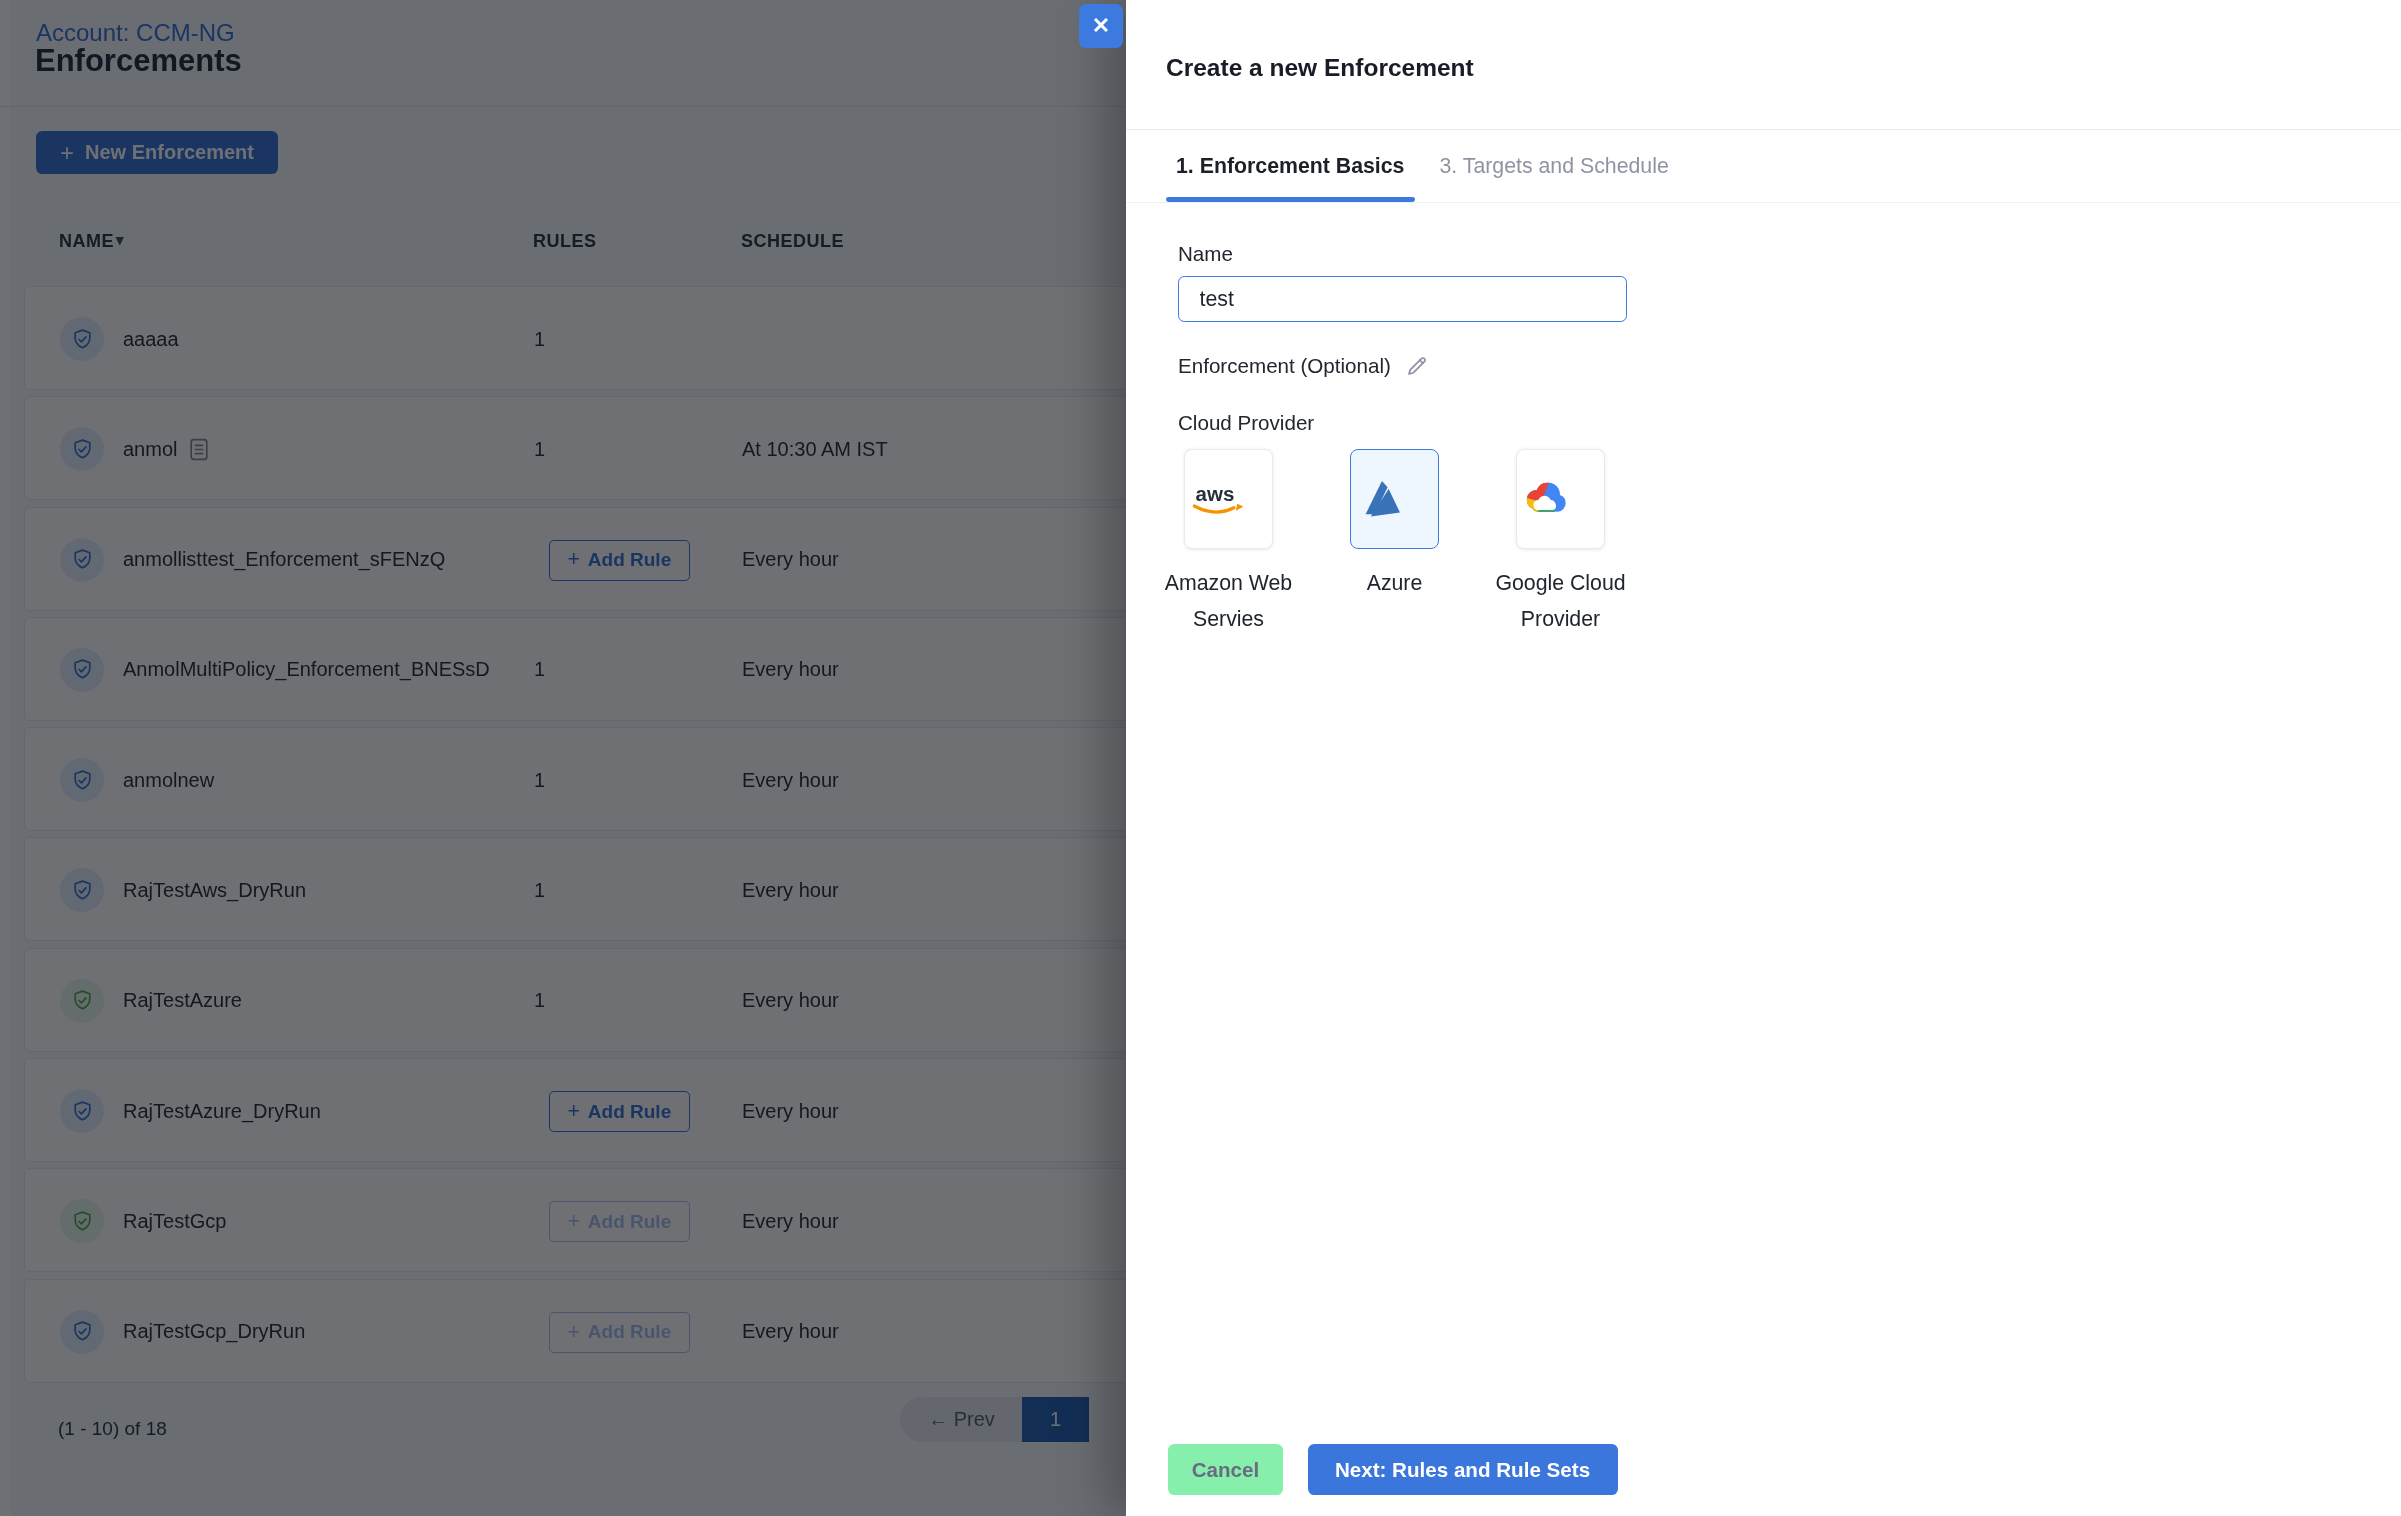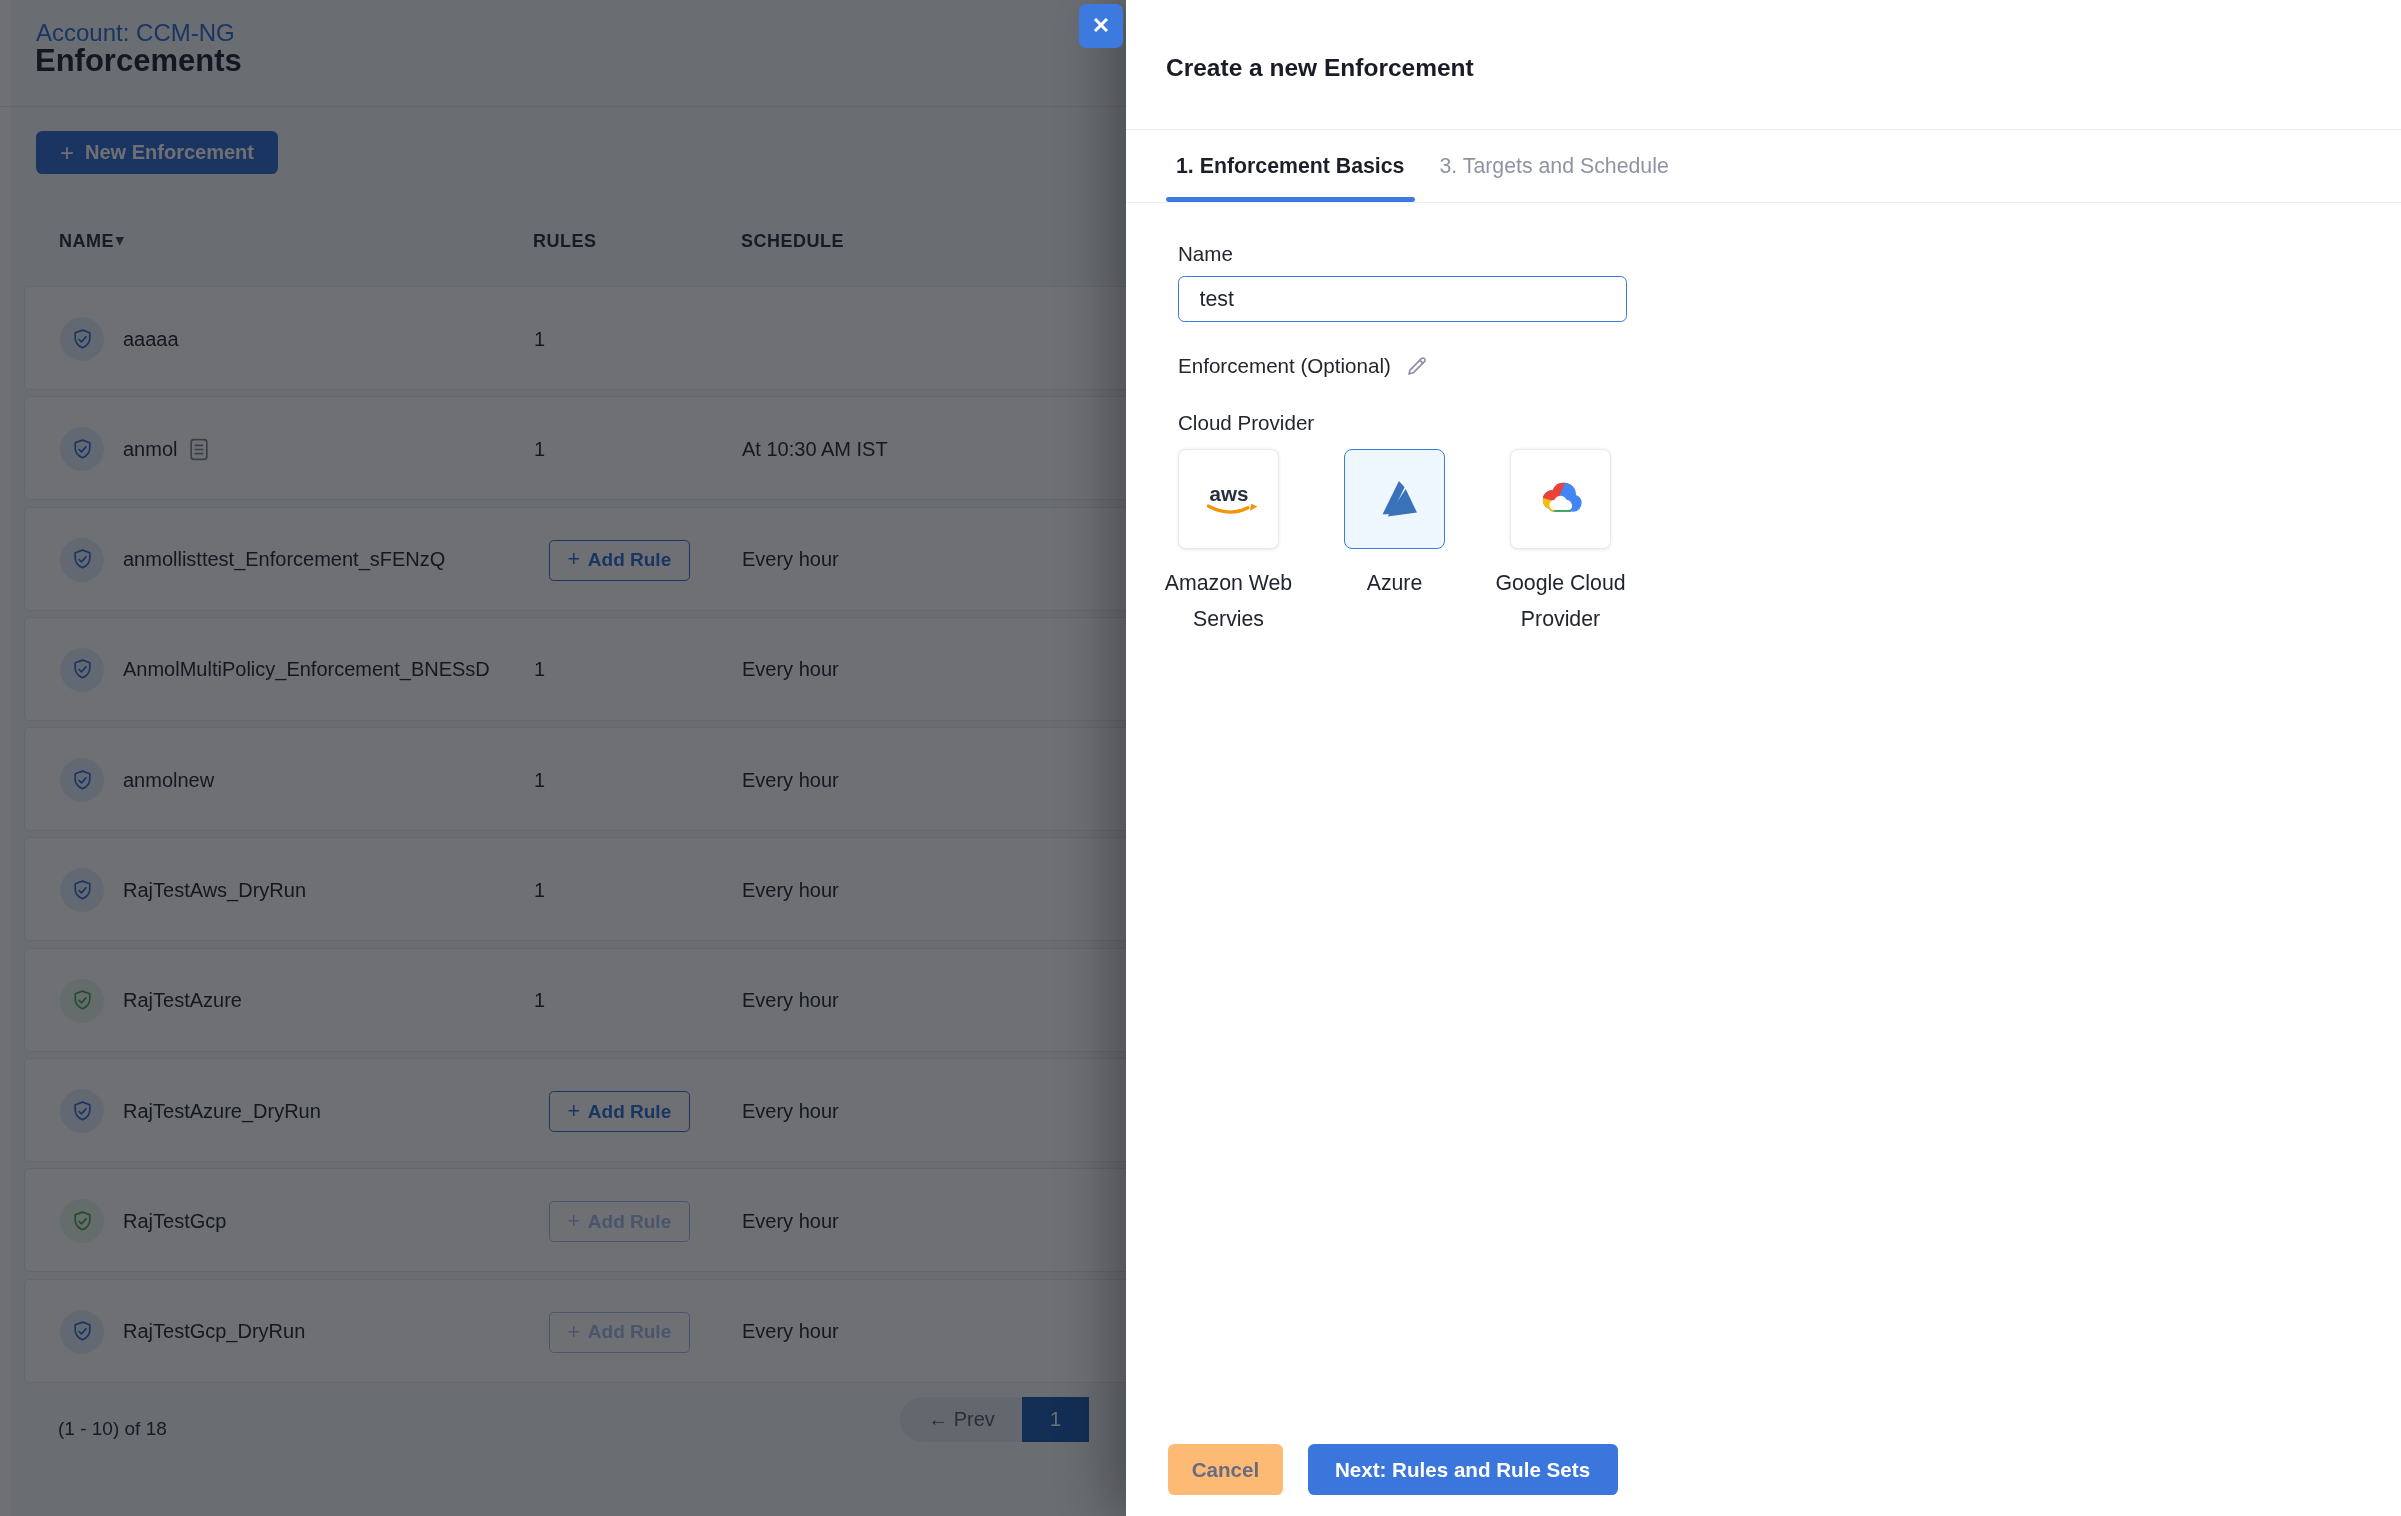--- a/index.html
+++ b/index.html
@@ -78,27 +78,27 @@
 
   .form{position:absolute;left:52px;top:242px;width:1170px;}
   .field-label{font-size:20.6px;color:#22272f;}
   .name-input{display:block;margin-top:10.3px;width:449px;height:46px;border:1.6px solid var(--blue-bright);
     border-radius:6.3px;padding:0 20.6px;font-size:21.3px;color:#1f2430;font-family:Liberation Sans, sans-serif;outline:none;background:#fff;}
   .desc-row{margin-top:32px;display:flex;align-items:center;gap:14.2px;}
   .pencil{cursor:pointer;display:inline-flex;}
   .cp-label{margin-top:33px;}
   .providers{margin-top:13.4px;display:flex;gap:65px;}
   .provider{width:101px;display:flex;flex-direction:column;align-items:center;cursor:pointer;}
-  .provider-card{width:101px;height:100px;border-radius:8px;background:#fff;border:0.8px solid #e9eaee;
-    box-shadow:0 0.8px 3.2px rgba(30,40,60,0.10);display:flex;align-items:center;justify-content:center;}
+  .provider-card{width:89px;height:100px;border-radius:8px;background:#fff;border:0.8px solid #e9eaee;
+    box-shadow:0 0.8px 3.2px rgba(30,40,60,0.10);display:flex;align-items:center;}
   .provider.selected .provider-card{background:#eef7fd;border:1.2px solid var(--blue-bright);box-shadow:none;}
   .provider-label{margin-top:16px;width:147px;text-align:center;font-size:21.3px;line-height:36px;color:#20252f;}
 
   .drawer-footer{position:absolute;left:42px;bottom:20.6px;display:flex;gap:24.5px;}
-  .cancel-btn{width:115px;height:51px;border:none;border-radius:6.3px;background:#fdba74;color:#696c80;
+  .cancel-btn{width:115px;height:51px;border:none;border-radius:6.3px;background:#86efac;color:#696c80;
     font-size:20.6px;font-weight:700;font-family:inherit;cursor:pointer;}
   .next-btn{width:310px;height:51px;border:none;border-radius:6.3px;background:#3b76dc;color:#fff;
     font-size:20.6px;font-weight:700;font-family:inherit;cursor:pointer;}
 </style>
 </head>
 <body>
 
 <div class="page">
   <div class="left-rail"></div>
   <a class="breadcrumb">Account: CCM-NG</a>

